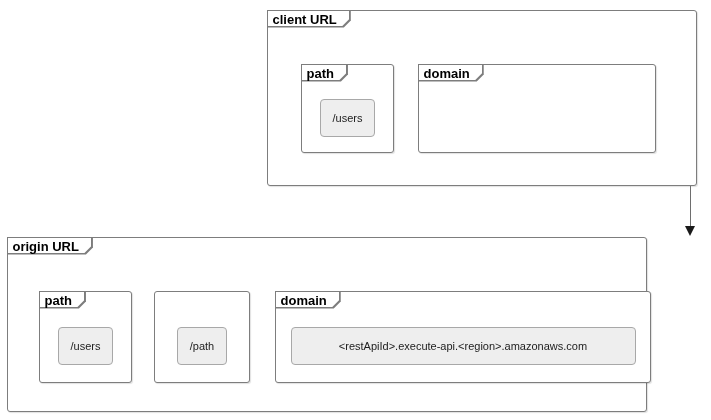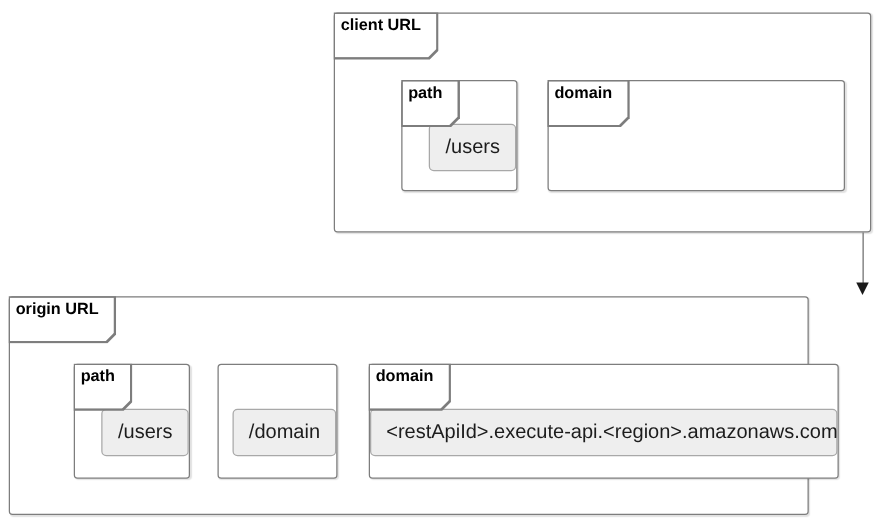--- a/index.html
+++ b/index.html
@@ -20,23 +20,22 @@
     position: absolute;
     box-sizing: border-box;
     background: var(--frame-bg, #ffffff);
     border: 1.5px solid var(--frame-border, #7d7d7d);
     border-radius: 3px;
     box-shadow: 1px 1px 1px rgba(0,0,0,0.12);
   }
   .inner-frame {
     display: flex;
     align-items: center;
-    justify-content: flex-end;
+    justify-content: center;
     padding-top: 18px;
-    margin-left: 20px;
   }
   
   .frame-tab {
     position: absolute;
     top: -1.5px;
     left: -1.5px;
     z-index: 2;
     background: var(--frame-border, #7d7d7d);
     clip-path: polygon(0 0, 100% 0, 100% calc(100% - 7px), calc(100% - 7px) 100%, 0 100%);
   }
@@ -44,35 +43,35 @@
     content: "";
     position: absolute;
     top: 1.5px; left: 1.5px; right: 1.5px; bottom: 1.5px;
     background: var(--frame-bg, #ffffff);
     clip-path: polygon(0 0, 100% 0, 100% calc(100% - 7px), calc(100% - 7px) 100%, 0 100%);
   }
   .tab-label {
     position: relative;
     z-index: 1;
     display: block;
-    padding: 2px 14px 20px 6px;
+    padding: 2px 14px 0 6px;
     font-size: 13px;
     font-weight: bold;
     line-height: 16px;
     color: var(--tab-text, #000000);
     white-space: nowrap;
   }
   
   .node-box {
     box-sizing: border-box;
     background: var(--box-bg, #eeeeee);
     border: 1px solid var(--box-border, #a8a8a8);
     border-radius: 4px;
     padding: 10px 12px;
-    font-size: 16px;
+    font-size: 11px;
     line-height: 16px;
     color: var(--box-text, #1c1c1c);
     white-space: nowrap;
     text-align: center;
   }
   .box-md { min-width: 209px; }
   .box-lg { min-width: 345px; }
   
   .client-frame        { left: 267px; top: 10px;  width: 430px; height: 176px; }
   .client-path-frame   { left: 33px;  top: 53px;  width: 93px;  height: 89px; }
@@ -148,21 +147,21 @@
       <div class="frame-tab">
         <span class="tab-label">path</span>
       </div>
       <div class="node-box">
         <span>/users</span>
       </div>
     </div>
 
     <div class="frame inner-frame origin-opath-frame">
       <div class="node-box">
-        <span>/domain</span>
+        <span>/path</span>
       </div>
     </div>
 
     <div class="frame inner-frame origin-domain-frame">
       <div class="frame-tab">
         <span class="tab-label">domain</span>
       </div>
       <div class="node-box box-lg">
         <span>&lt;restApiId&gt;.execute-api.&lt;region&gt;.amazonaws.com</span>
       </div>

